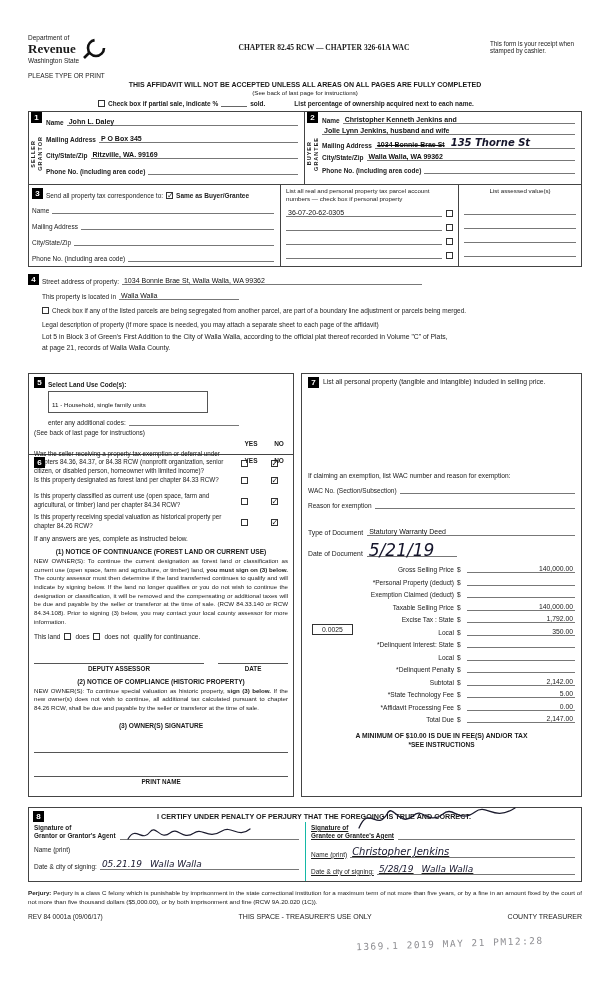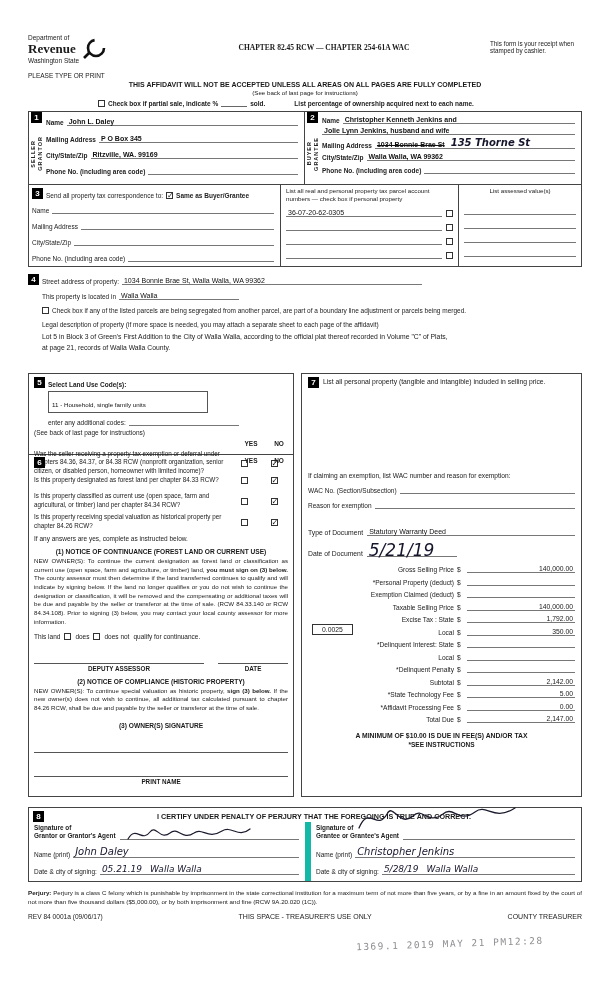--- a/index.html
+++ b/index.html
@@ -103,21 +103,21 @@
   .rate-box { position:absolute; left:4px; bottom:1px; border:1px solid #333; padding:1px 9px; font-size:6.8px; }
   .min-note { text-align:center; font-size:6.8px; font-weight:bold; margin-top:9px; }
   .see-instr { text-align:center; font-size:6.5px; font-weight:bold; margin-top:2px; }
 
   
   .box8 { border:1px solid #444; margin-top:10px; position:relative; }
   .b8head { display:flex; align-items:center; gap:8px; padding:3px 5px 0 4px; }
   .certify { flex:1; text-align:center; font-size:7.2px; }
   .b8cols { display:flex; }
   .b8col { width:50%; padding:2px 6px 6px 5px; position:relative; }
-  .b8col + .b8col { border-left:6px solid #14b8a6; }
+  .b8col + .b8col { border-left:1px solid #14b8a6;text-decoration:underline; }
   .sig-area { display:flex; align-items:flex-end; gap:4px; }
   .sig-label { font-size:6.4px; font-weight:bold; line-height:1.25; white-space:nowrap; }
   .scribble { position:absolute; pointer-events:none; }
 
   .perjury { font-size:6.2px; line-height:1.45; margin-top:7px; text-align:justify; }
   .footer-row { display:flex; align-items:center; margin-top:6px; font-size:6.6px; }
   .footer-center { flex:1; text-align:center; font-size:7px; }
   .footer-right { font-size:7px; }
   .stamp { position:absolute; left:356px; top:938px; font-family:"DejaVu Sans Mono", monospace; font-size:9.5px; letter-spacing:1.5px; color:#8f8f93; transform:rotate(-2deg); white-space:nowrap; }
 </style>
@@ -135,21 +135,21 @@
           <span class="dept3">Washington State</span>
         </div>
         <svg class="logo-swirl" width="24" height="24" viewBox="0 0 24 24">
           <circle cx="13" cy="11" r="8" fill="none" stroke="#111" stroke-width="2.6" stroke-dasharray="36 14"></circle>
           <path d="M6 16 L1 21" stroke="#111" stroke-width="2.6" fill="none"></path>
         </svg>
       </div>
       <div class="please-type">PLEASE TYPE OR PRINT</div>
     </div>
     <div class="title-block">
-      <div class="form-chapter">CHAPTER 82.45 RCW — CHAPTER 254-61A WAC</div>
+      <div class="form-chapter">CHAPTER 82.45 RCW — CHAPTER 326-61A WAC</div>
     </div>
     <div class="receipt-note">This form is your receipt when stamped by cashier.</div>
   </div>
   <div class="warning">THIS AFFIDAVIT WILL NOT BE ACCEPTED UNLESS ALL AREAS ON ALL PAGES ARE FULLY COMPLETED</div>
   <div class="see-back-top">(See back of last page for instructions)</div>
   <div class="partial-row">
     <span class="cb"></span>
     <span>Check box if partial sale, indicate %</span>
     <span class="pct-line"></span>
     <span>sold.</span>
@@ -523,23 +523,20 @@
         </svg>
         <div class="sig-area">
           <div class="sig-label">
             <div>Signature of</div>
             <div>Grantor or Grantor's Agent</div>
           </div>
           <span class="line"></span>
         </div>
         <div class="frow" style="margin-top:6px">
           <span class="lbl">Name (print)</span>
-          <span class="line">
-              <span class="hand" style="font-size:10px">John Daley</span>
-            </span>
         </div>
         <div class="frow" style="margin-top:6px">
           <span class="lbl">Date &amp; city of signing:</span>
           <span class="line">
             <span class="hand" style="font-size:9px">05.21.19</span>
             <span class="hand" style="font-size:9px; margin-left:8px">Walla Walla</span>
           </span>
         </div>
       </div>
       <div class="b8col">

